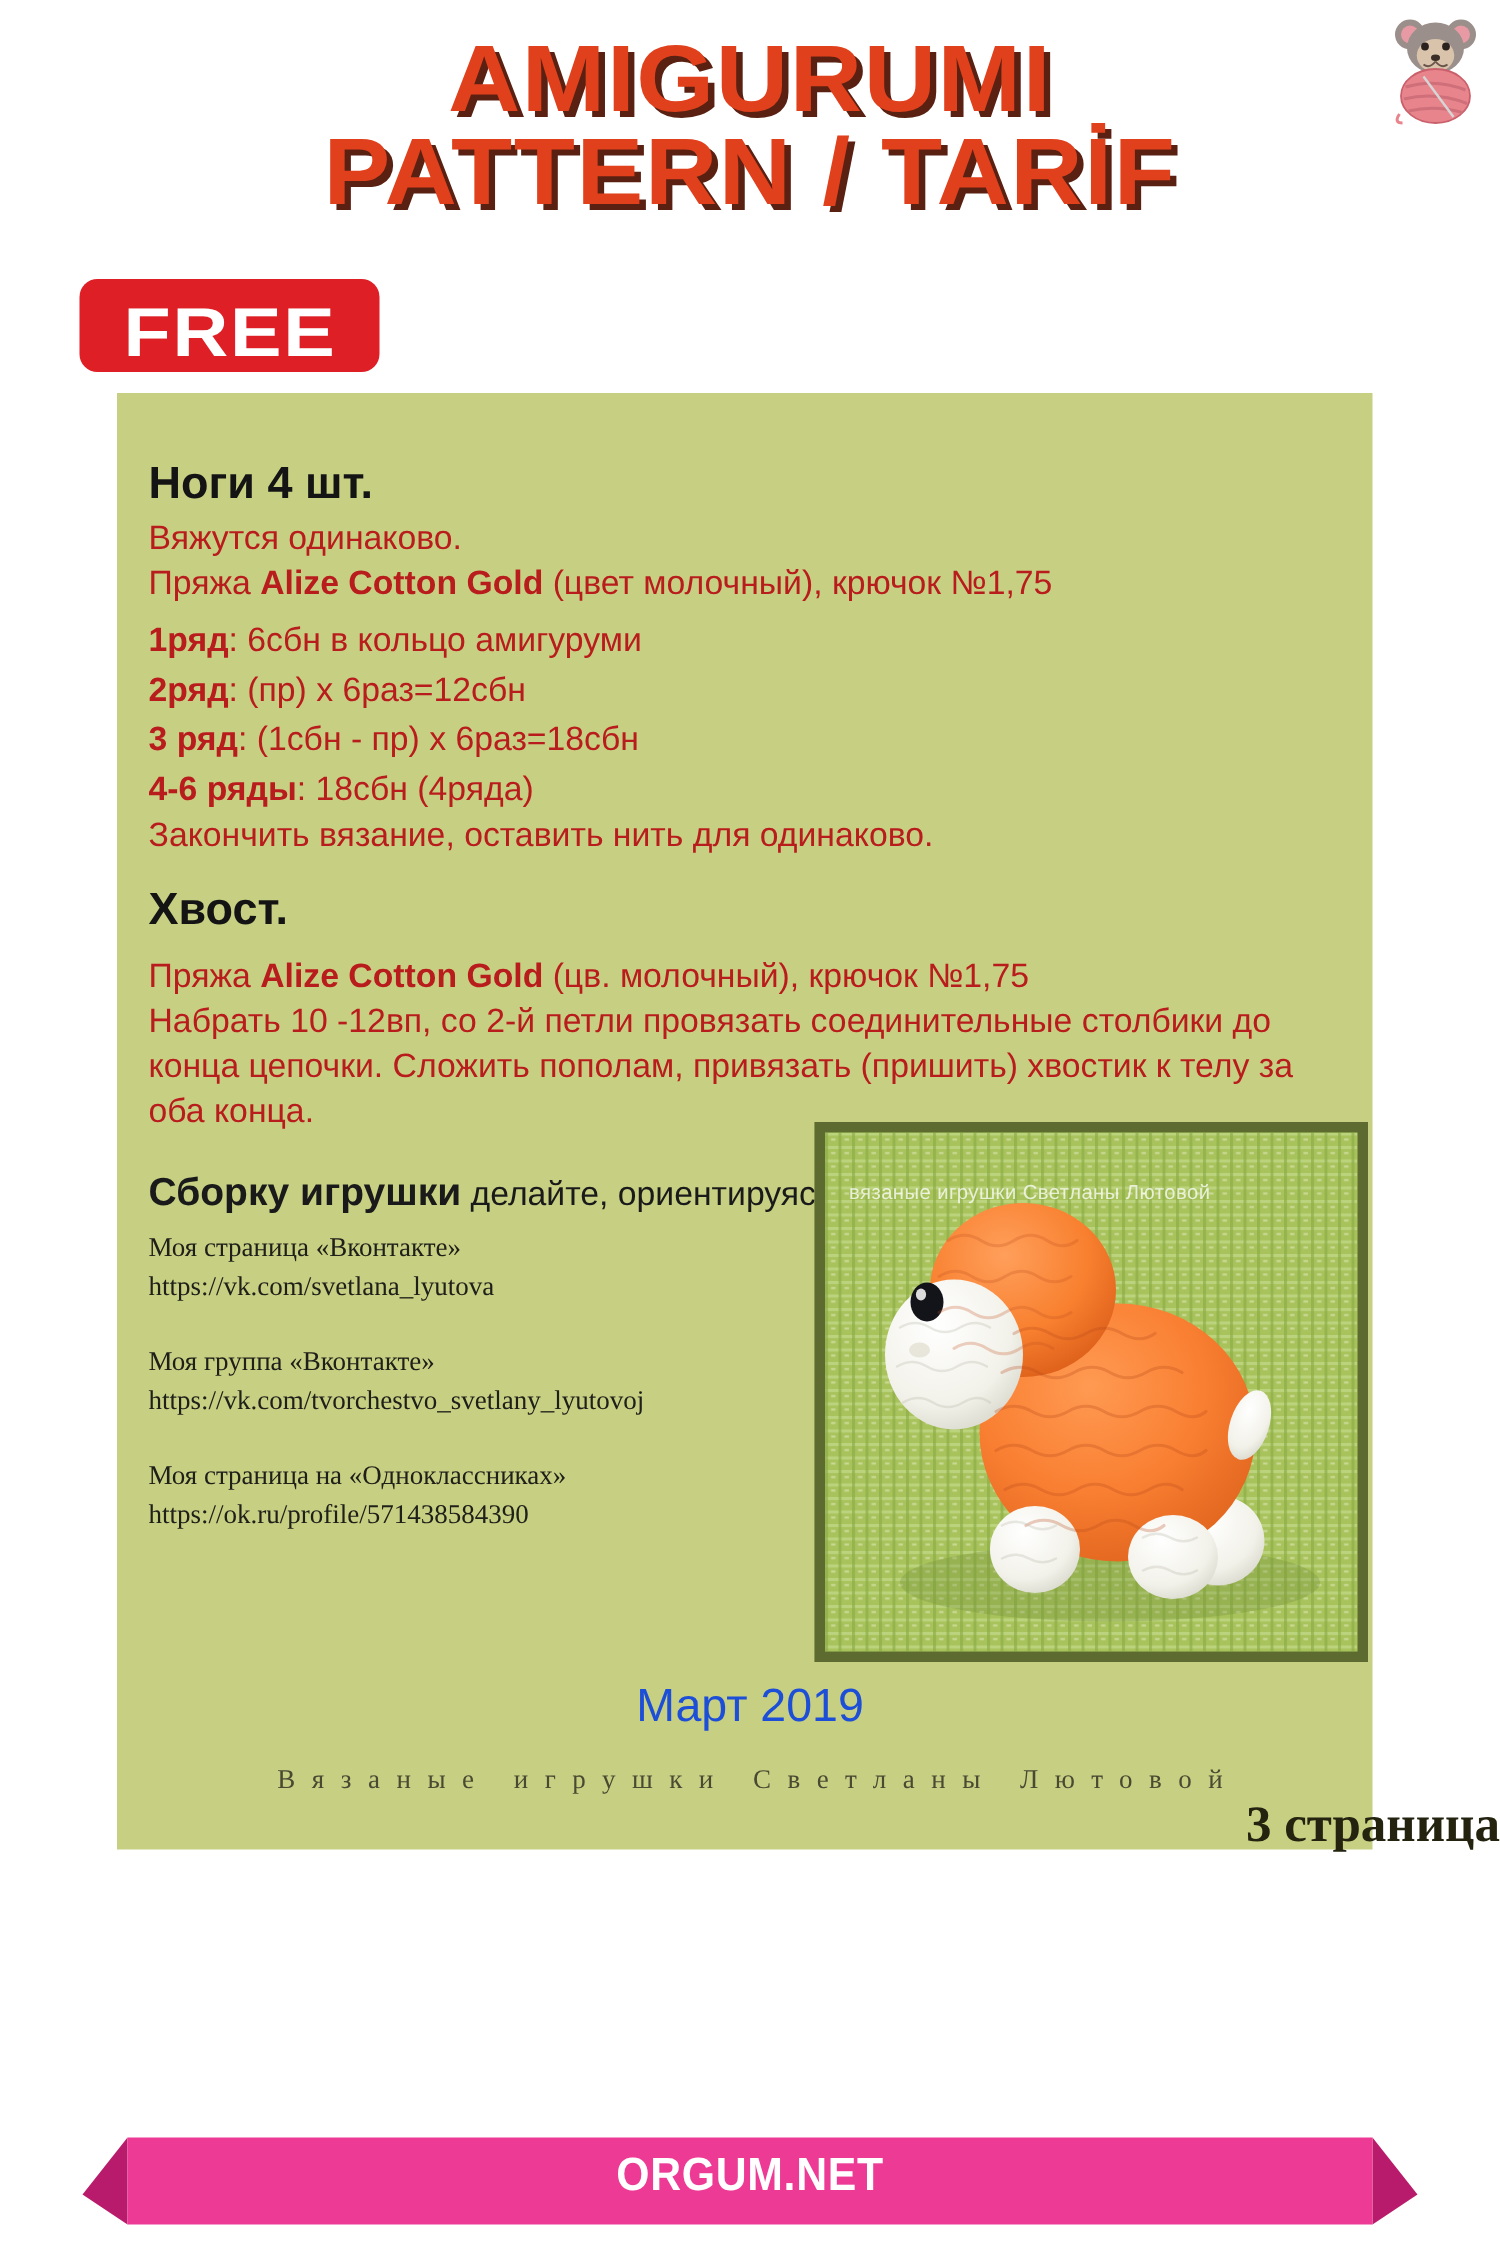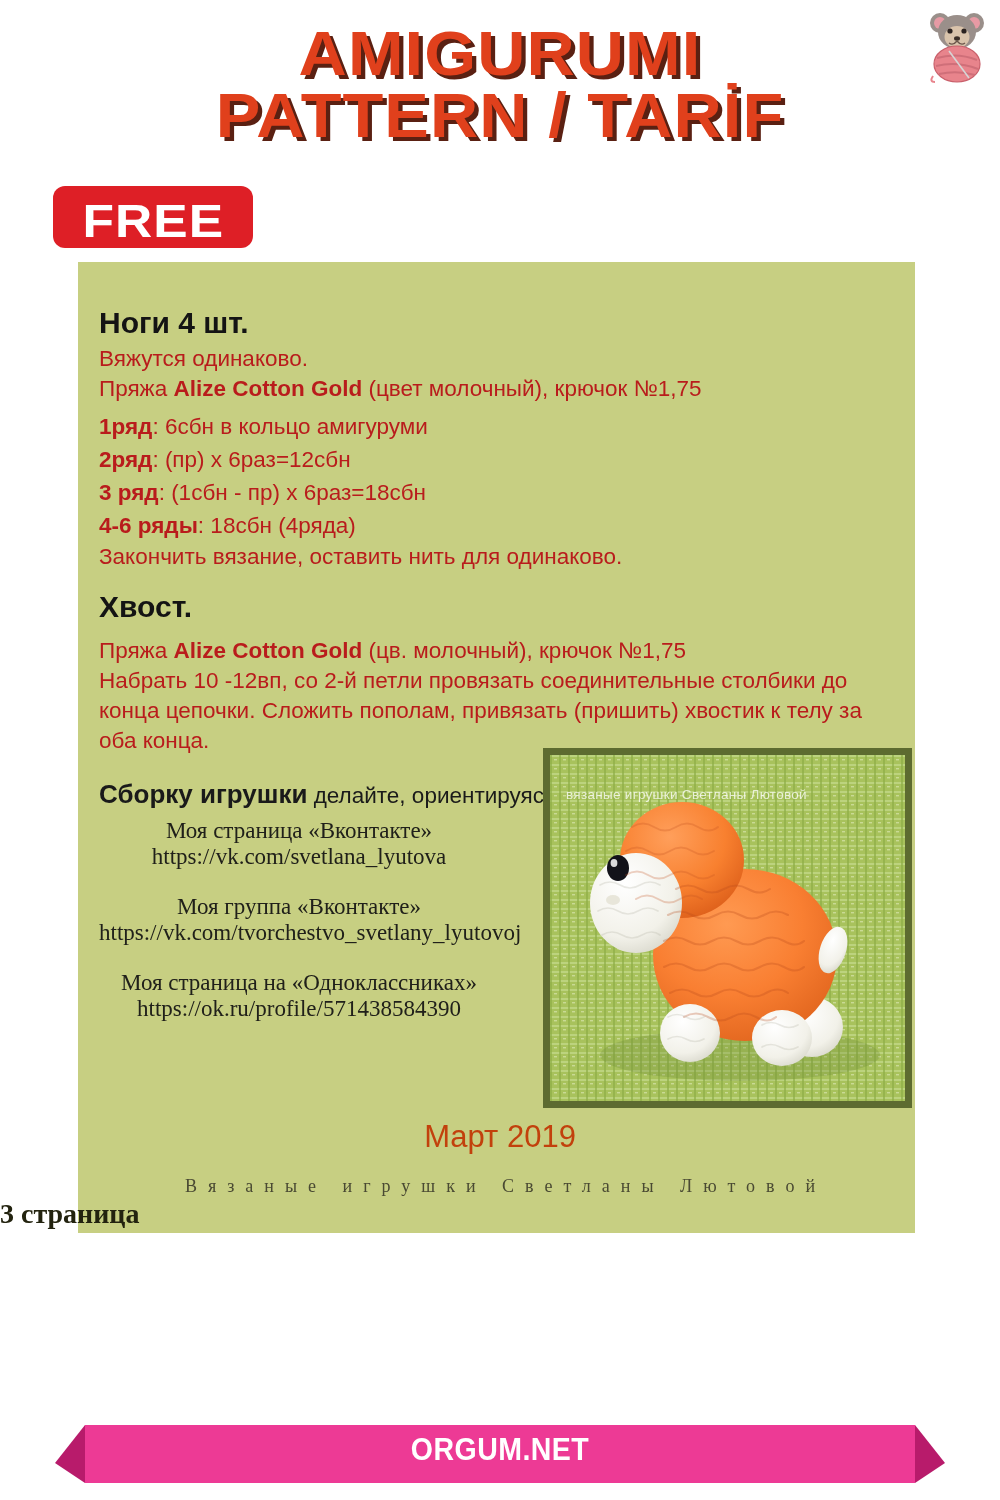--- a/index.html
+++ b/index.html
@@ -66,21 +66,21 @@
   .gap-s{height:8px;}
   .gap-m{height:18px;}
 
   .assembly{margin-top:22px;font-size:22.5px;color:#1a1a1a;line-height:32px;}
   .assembly b{font-size:26px;font-weight:bold;}
 
   
   .links{
     position:absolute;left:99px;top:818px;width:400px;
     font-family:"Liberation Serif", serif;
-    font-size:23px;color:#20201a;line-height:26px;text-align:center;
+    font-size:18px;color:#20201a;line-height:26px;
   }
   .links .lgroup{margin-bottom:24px;}
   .links .lgroup div{white-space:nowrap;}
 
   
   .photo{
     position:absolute;left:543px;top:748px;
     width:369px;height:360px;
     border:7px solid #5d6b30;
     box-sizing:border-box;
@@ -93,32 +93,32 @@
     color:rgba(255,255,255,.75);
     font-size:13.5px;
     font-family:"Liberation Sans", sans-serif;
     letter-spacing:.3px;
     pointer-events:none;
   }
 
   
   .pf-date{
     position:absolute;left:0;top:1119px;width:1000px;text-align:center;
-    font-size:31px;color:#c2410c;font-family:"Liberation Sans", sans-serif;
+    font-size:31px;color:#1d4ed8;font-family:"Liberation Sans", sans-serif;
   }
   .pf-brand{
     position:absolute;left:0;top:1176px;width:1000px;text-align:center;
     font-family:"Liberation Serif", serif;
     font-size:18px;color:#4a4a33;letter-spacing:11px;
     text-indent:11px;
   }
   .pf-page{
-    position:absolute;left:0;top:1198px;width:1000px;text-align:left;
+    position:absolute;left:0;top:1198px;width:1000px;text-align:right;
     font-family:"Liberation Serif", serif;
-    font-weight:bold;font-size:28px;color:#23230f;
+    font-weight:bold;font-size:34px;color:#23230f;
   }
 
   
   .ribbon{position:absolute;left:0;top:1405px;width:1000px;height:95px;}
   .ribbon svg{display:block;}
   .ribbon-label{
     position:absolute;left:0;top:1432px;width:1000px;text-align:center;
     color:#ffffff;font-weight:bold;font-size:31px;
     letter-spacing:.5px;
     transform:scaleX(.92);

